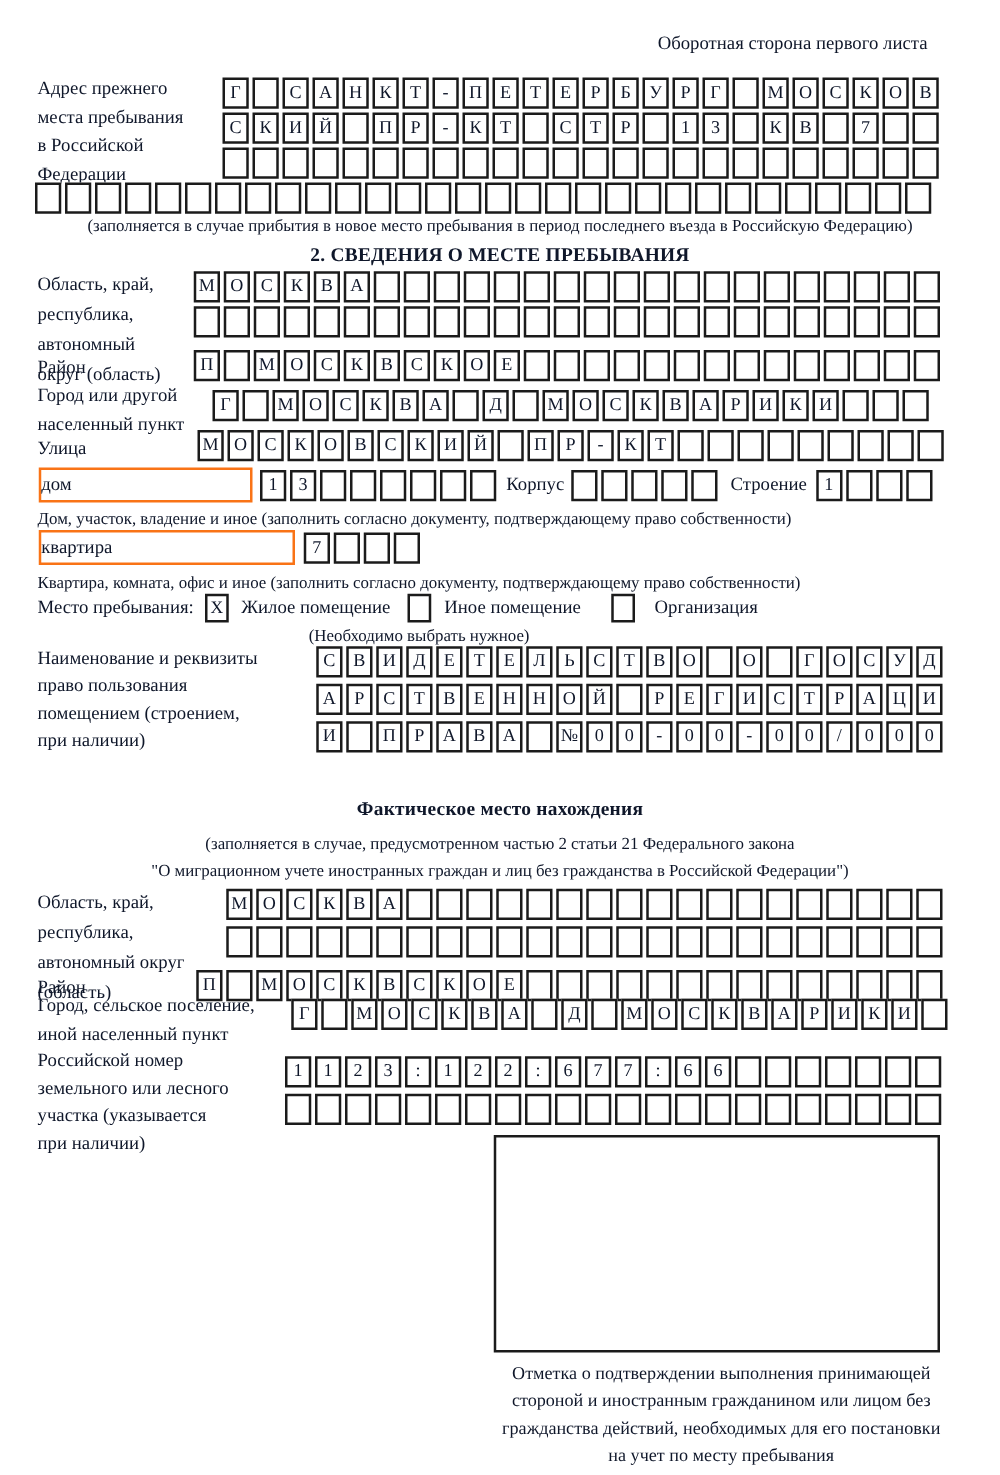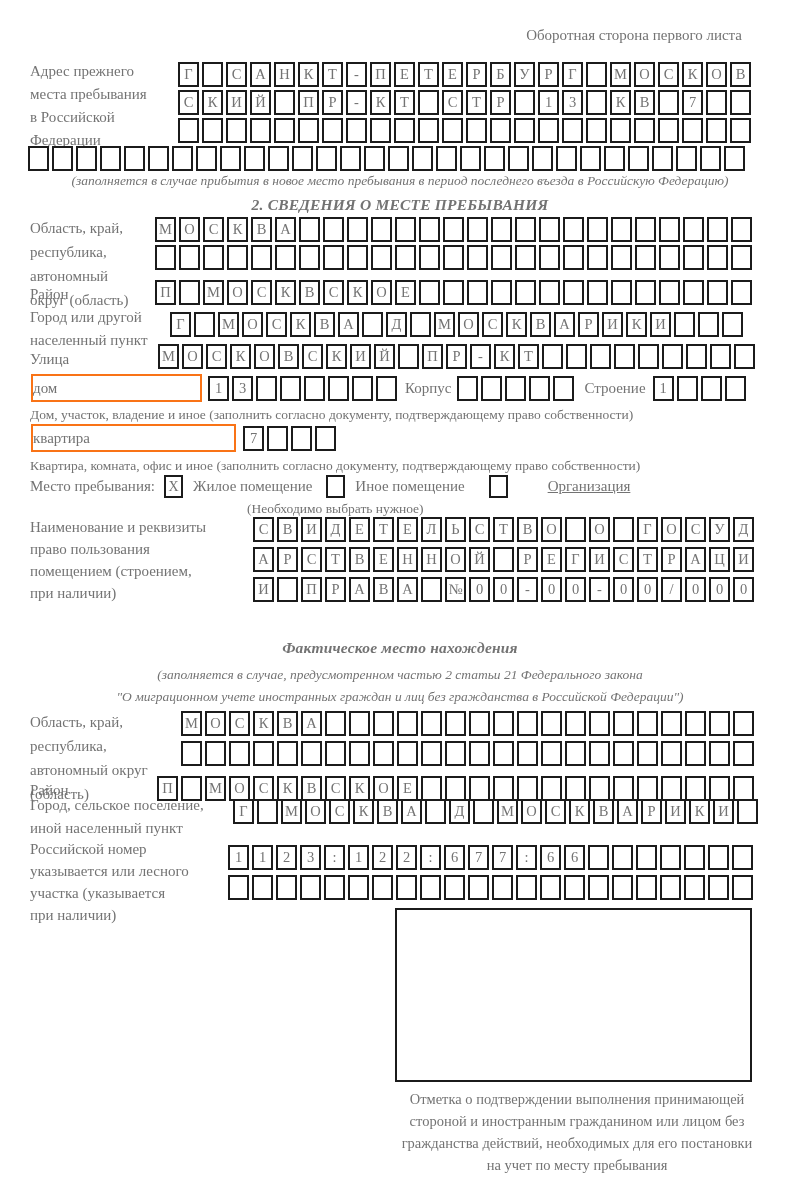--- a/index.html
+++ b/index.html
@@ -1,24 +1,24 @@
 <!DOCTYPE html>
 <html><head>
 <meta charset="utf-8">
 <style>
   html,body { margin:0; padding:0; background:#fff; }
   #page {
     position:relative; width:800px; height:1180px; background:#ffffff;
-    font-family:"Liberation Serif", serif; color:#737373; overflow:hidden;
+    font-family:"Liberation Serif", serif; color:#0f172a; overflow:hidden;
   }
   .abs { position:absolute; }
   .lbl { font-size:15px; line-height:23px; white-space:nowrap; }
   .lbl24 { font-size:15px; line-height:24px; white-space:nowrap; }
   .note { font-size:13.5px; white-space:nowrap; }
-  .center { left:0; width:800px; text-align:center;font-style:italic; }
+  .center { left:0; width:800px; text-align:center; }
   .heading { font-size:15.5px; font-weight:bold; letter-spacing:.2px; }
   .cells { position:absolute; display:flex; gap:3px; }
   .cell {
     flex:0 0 auto; width:21px; height:25px; box-sizing:border-box;
     border:2px solid #1b1b1b; background:#fff; text-align:center;
     font-size:14.5px; line-height:21px; font-family:"Liberation Serif", serif;
   }
   .named-box {
     box-sizing:border-box; border:2px solid #f97316; height:28px;
     font-size:15px; line-height:24px; background:#fff;
@@ -352,21 +352,21 @@
   </div>
   <div class="abs note" style="left:30px; top:458px;">Квартира, комната, офис и иное (заполнить согласно документу, подтверждающему право собственности)</div>
 
   <div class="inline-row" style="left:30px; top:475px;">
     <div class="lbl">Место пребывания:</div>
     <span class="checkbox" style="margin-left:9px;">X</span>
     <div class="lbl" style="margin-left:10px;">Жилое помещение</div>
     <span class="checkbox" style="margin-left:14px;"></span>
     <div class="lbl" style="margin-left:10px;">Иное помещение</div>
     <span class="checkbox" style="margin-left:24px;"></span>
-    <div class="lbl" style="margin-left:40px;text-decoration:underline;">Организация</div>
+    <div class="lbl" style="margin-left:16px;">Организация</div>
   </div>
   <div class="abs note" style="left:247px; top:501px;">(Необходимо выбрать нужное)</div>
 
   <div class="abs" style="left:30px; top:516px;">
     <div class="lbl" style="line-height:22px;">Наименование и реквизиты</div>
     <div class="lbl" style="line-height:22px;">право пользования</div>
     <div class="lbl" style="line-height:22px;">помещением (строением,</div>
     <div class="lbl" style="line-height:22px;">при наличии)</div>
   </div>
   <div class="cells" style="left:253px; top:517px;">
@@ -555,21 +555,21 @@
       <span class="cell">А</span>
       <span class="cell">Р</span>
       <span class="cell">И</span>
       <span class="cell">К</span>
       <span class="cell">И</span>
       <span class="cell"></span>
     </div>
 
   <div class="abs" style="left:30px; top:838px;">
     <div class="lbl" style="line-height:22px;">Российской номер</div>
-    <div class="lbl" style="line-height:22px;">указывается или лесного</div>
+    <div class="lbl" style="line-height:22px;">земельного или лесного</div>
     <div class="lbl" style="line-height:22px;">участка (указывается</div>
     <div class="lbl" style="line-height:22px;">при наличии)</div>
   </div>
   <div class="cells" style="left:228px; top:845px;">
       <span class="cell">1</span>
       <span class="cell">1</span>
       <span class="cell">2</span>
       <span class="cell">3</span>
       <span class="cell">:</span>
       <span class="cell">1</span>

